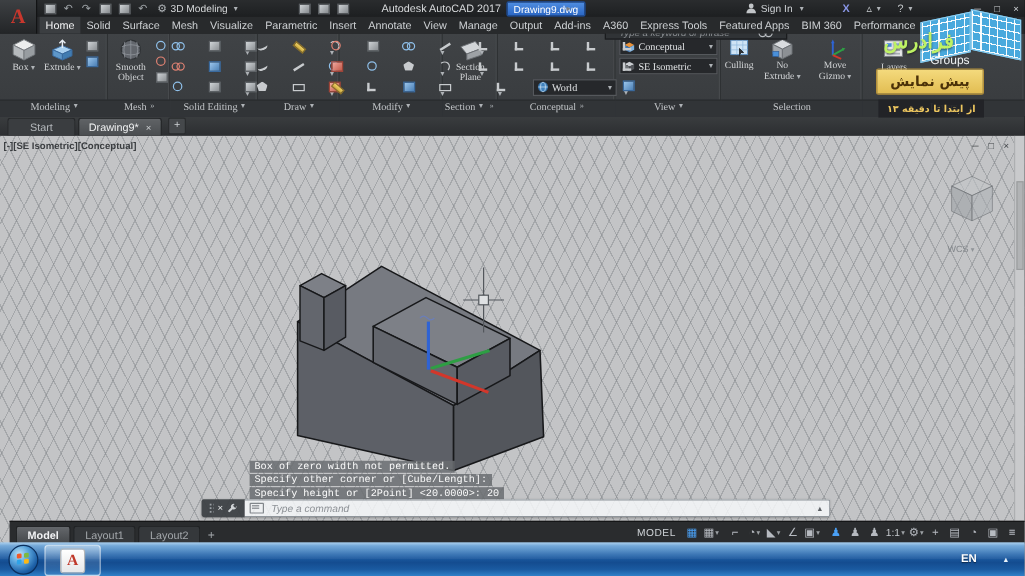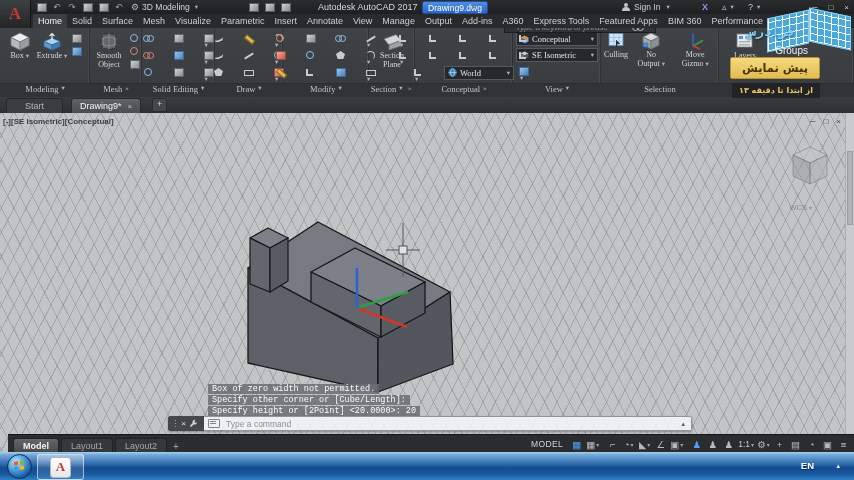--- a/index.html
+++ b/index.html
@@ -61,21 +61,21 @@
   .mi.lineo::before{background:#c8cbce;width:10px;height:2px;top:5px;transform:rotate(-32deg);border:none;}
   .mi.wav::before{background:none;border:none;border-bottom:2px solid #c8cbce;border-radius:50%;width:9px;height:5px;transform:rotate(-20deg);top:2px;}
   .mi.arc::before{background:transparent;border:1.5px solid #c8cbce;border-bottom-color:transparent;border-left-color:transparent;border-radius:50%;width:7px;height:7px;}
   .mi.ucs::before{background:transparent;border:none;border-left:2px solid #c8cbce;border-bottom:2px solid #c8cbce;width:5px;height:5px;top:2px;}
   .mi.poly::before{clip-path:polygon(50% 0,100% 38%,81% 100%,19% 100%,0 38%);background:#c8cbce;border:none;width:9px;height:8px;}
   .mi.rect::before{background:transparent;border:1.5px solid #c8cbce;width:8px;height:4px;top:3px;}
   .dd{display:flex;align-items:center;gap:3px;background:#26282b;border:1px solid #55585c;height:12px;margin:1px 2px;padding:0 3px;font-size:8.5px;color:#e2e4e6;}
   .dd::after{content:"▾";font-size:6.5px;color:#aeb2b6;margin-left:auto;}
   .col{display:flex;flex-direction:column;justify-content:flex-start;gap:2px;padding-top:3px;}
   
-  .ftabs{position:absolute;top:97px;left:0;right:0;height:16px;background:linear-gradient(#3a3d3f,#2c2e31);display:flex;align-items:flex-end;padding-left:6px;gap:8px;z-index:18;}
+  .ftabs{position:absolute;top:97px;left:0;right:0;height:16px;background:linear-gradient(#3a3d3f,#2c2e31);display:flex;align-items:flex-end;padding-left:6px;gap:2px;z-index:18;}
   .ftab{height:14px;display:flex;align-items:center;padding:0 12px;font-size:9px;color:#b3b7ba;background:#3a3d40;border:1px solid #26282a;border-bottom:none;border-radius:3px 3px 0 0;}
   .ftab.active{background:linear-gradient(#606366,#4a4d50);color:#f1f2f3;padding:0 8px;gap:6px;}
   .ftab .tclose{color:#c9cccf;font-size:8px;}
   .ftab-add{width:13px;height:12px;margin:0 0 1px 3px;background:#45484b;border:1px solid #2a2c2e;border-radius:2px;color:#cfd2d5;font-size:9px;line-height:11px;text-align:center;}
   
   .viewport{position:absolute;top:113px;left:0;right:0;height:384px;background-color:#c3c4c6;background-image:repeating-linear-gradient(117deg,rgba(128,132,136,.45) 0 1px,transparent 1px 11px),repeating-linear-gradient(63deg,rgba(128,132,136,.45) 0 1px,transparent 1px 11px);overflow:hidden;}
   .scene{position:absolute;left:0;top:0;width:854px;height:321px;}
   .vp-label{position:absolute;left:3px;top:4px;font-size:8px;font-weight:bold;color:#3a3d40;z-index:3;}
   .vp-ctrl{position:absolute;right:13px;top:4px;display:flex;gap:8px;color:#3f4347;font-size:8px;z-index:3;}
   .wcs{position:absolute;right:42px;top:90px;font-size:7.5px;color:#82868a;z-index:3;}
@@ -84,21 +84,21 @@
   .vthumb{margin:38px 1px 0 1px;height:72px;background:#b1b3b5;border:1px solid #9b9d9f;}
   .cmdhist{position:absolute;left:208px;top:271px;font-family:"Liberation Mono","DejaVu Sans Mono",monospace;font-size:8.5px;line-height:10px;color:#fbfbfb;z-index:5;}
   .chl{background:rgba(106,109,113,.85);padding:0 4px;margin-bottom:1px;width:fit-content;white-space:pre;}
   .cmdbar{position:absolute;left:168px;top:303px;width:524px;height:15px;display:flex;z-index:6;box-shadow:0 1px 2px rgba(0,0,0,.3);}
   .cb-left{width:36px;background:rgba(60,64,68,.94);display:flex;align-items:center;justify-content:center;gap:3px;border-radius:2px 0 0 2px;color:#d8dbde;}
   .grip{width:4px;height:9px;background-image:radial-gradient(circle,#9aa0a5 .8px,transparent .9px);background-size:3px 3px;}
   .cbx{font-size:8px;color:#e3e6e8;line-height:9px;}
   .cb-main{flex:1;background:rgba(248,250,251,.82);border:1px solid #8f959b;border-left:none;border-radius:0 2px 2px 0;display:flex;align-items:center;padding:0 4px;gap:4px;}
   .kb{width:10px;height:7px;border:1px solid #81868b;border-radius:1px;position:relative;flex:none;}
   .kb::after{content:"";position:absolute;left:1px;top:1px;width:6px;height:1px;background:#81868b;box-shadow:0 2px 0 #81868b;}
-  .cmd-input{flex:1;border:none;background:transparent;outline:none;font-size:8.5px;color:#55595e;font-family:"Liberation Sans",sans-serif;}
+  .cmd-input{flex:1;border:none;background:transparent;outline:none;font-size:8.5px;font-style:italic;color:#55595e;font-family:"Liberation Sans",sans-serif;}
   .cmd-input::placeholder{color:#8d9196;}
   .cb-up{color:#5b5f64;font-size:7px;padding:0 2px;}
   
   .statusbar{position:absolute;top:434px;left:8px;right:0;height:18px;background:#2a2c2e;border-top:1px solid #151617;z-index:22;}
   .ltabs{position:absolute;left:5px;top:0;height:18px;display:flex;align-items:flex-end;gap:2px;}
   .ltab{background:#35383b;border:1px solid #202224;border-bottom:none;border-radius:3px 3px 0 0;padding:0 9px;font-size:9px;color:#a3a7ab;height:14px;display:flex;align-items:center;}
   .ltab.active{background:linear-gradient(#64676b,#45484b);color:#f2f3f5;font-weight:bold;}
   .ltab-add{color:#a3a7ab;font-size:10px;padding:0 4px 1px 4px;}
   .sticons{position:absolute;right:3px;top:0;height:18px;display:flex;align-items:center;gap:1px;}
   .sti{min-width:13px;height:15px;display:flex;align-items:center;justify-content:center;font-size:9.5px;color:#b6bac0;padding:0 1px;}
@@ -118,21 +118,21 @@
   .acadbtn{position:absolute;left:37px;top:2px;width:45px;height:24px;background:linear-gradient(rgba(255,255,255,.38),rgba(255,255,255,.12) 55%,rgba(255,255,255,.06));border:1px solid rgba(255,255,255,.55);border-radius:3px;display:flex;align-items:center;justify-content:center;z-index:2;}
   .acadicon{width:19px;height:19px;background:linear-gradient(#ffffff,#e6e7e8);border-radius:3px;border:1px solid #b5b7b9;color:#c0392b;font-weight:bold;font-size:13px;display:flex;align-items:center;justify-content:center;font-family:"Liberation Serif",serif;}
   .lang{position:absolute;right:40px;top:8px;color:#fff;font-size:9.5px;font-weight:bold;text-shadow:0 1px 1px rgba(0,0,0,.5);z-index:2;}
   .tray{position:absolute;right:14px;top:10px;color:#eaf3fb;font-size:7px;z-index:2;}
   
   .fd{position:absolute;top:0;right:0;width:134px;height:102px;z-index:60;}
   .fd-book{position:absolute;top:9px;right:0;width:90px;height:42px;}
   .pg{position:absolute;width:40px;height:32px;background-color:#49a9dd;background-image:repeating-linear-gradient(90deg,rgba(255,255,255,.95) 0 1px,transparent 1px 7px),repeating-linear-gradient(0deg,rgba(255,255,255,.95) 0 1px,transparent 1px 7px);border:1px solid #8ecdee;}
   .pg.l{right:45px;top:5px;transform:skewY(-12deg);}
   .pg.r{right:3px;top:3px;transform:skewY(12deg);}
-  .fd-brand{position:absolute;top:24px;right:59px;color:#7dd3fc;font-weight:bold;font-size:13px;font-family:Liberation Mono, monospace;direction:rtl;text-shadow:0 1px 2px rgba(0,0,0,.55);}
+  .fd-brand{position:absolute;top:24px;right:59px;color:#bef264;font-weight:bold;font-size:17px;font-family:Liberation Sans, sans-serif;direction:rtl;text-shadow:0 1px 2px rgba(0,0,0,.55);}
   .fd-groups{position:absolute;top:45px;right:46px;color:#eef1f3;font-size:10px;}
   .fd-badge{position:absolute;top:57px;right:34px;width:88px;background:linear-gradient(#f4da7d,#e2bd52);border:1px solid #b6913a;border-radius:2px;color:#4a3008;font-weight:bold;font-size:11.5px;text-align:center;padding:3px 0;direction:rtl;font-family:"DejaVu Sans",sans-serif;}
   .fd-range{position:absolute;top:83px;right:34px;width:88px;background:rgba(33,34,38,.93);color:#edc65f;font-size:8px;font-weight:bold;text-align:center;padding:3px 0;direction:rtl;font-family:"DejaVu Sans",sans-serif;}
 </style>
 </head>
 <body>
 
 <div id="screen">
 
   <div class="titlebar">
@@ -411,21 +411,21 @@
             </svg>
           <span>Culling</span>
         </div>
         <div class="bigbtn">
           <svg width="20" height="18" viewBox="0 0 20 18">
               <polygon points="10,1 18,5 10,9 2,5" fill="#d9dcdf" stroke="#6d7175" stroke-width=".8"></polygon>
               <polygon points="2,5 10,9 10,17 2,13" fill="#a5a9ad" stroke="#6d7175" stroke-width=".8"></polygon>
               <polygon points="18,5 10,9 10,17 18,13" fill="#8c9094" stroke="#6d7175" stroke-width=".8"></polygon>
               <rect x="2" y="11" width="5" height="4" fill="#4a90d9" stroke="#2d5f9e" stroke-width=".6"></rect>
             </svg>
-          <span class="drop">No Output</span>
+          <span class="drop">No Extrude</span>
         </div>
         <div class="bigbtn">
           <svg width="20" height="18" viewBox="0 0 20 18">
               <path d="M8 14 V3" stroke="#2f63d4" stroke-width="1.6"></path>
               <path d="M8 14 L17 9" stroke="#2e9e44" stroke-width="1.6"></path>
               <path d="M8 14 L15 17" stroke="#d2372b" stroke-width="1.6"></path>
               <polygon points="8,1 6.5,4 9.5,4" fill="#2f63d4"></polygon>
               <polygon points="18.5,8.2 15.5,7.8 16.5,10.5" fill="#2e9e44"></polygon>
             </svg>
           <span class="drop">Move Gizmo</span>

